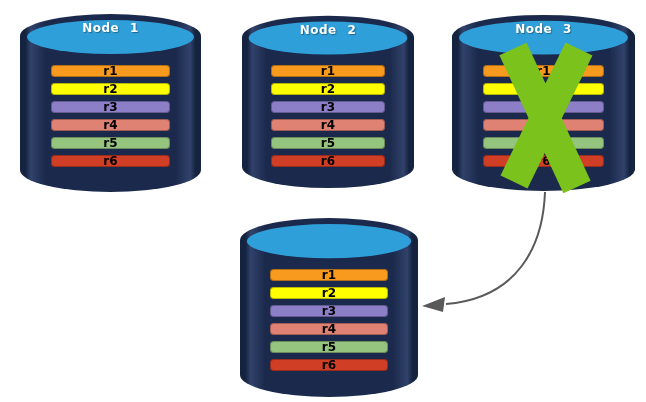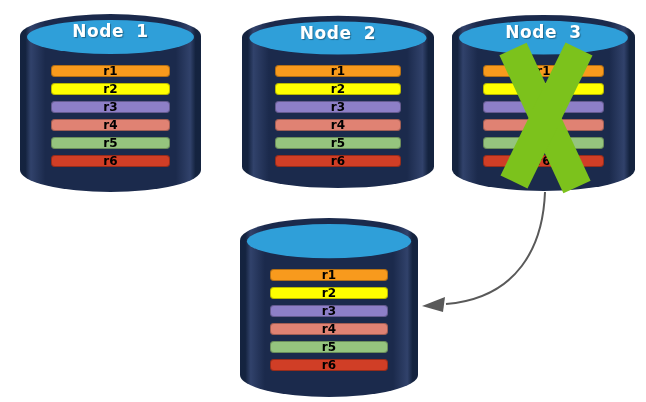--- a/index.html
+++ b/index.html
@@ -4,21 +4,21 @@
 <style>
   html,body{margin:0;padding:0;background:#fff;}
   .canvas{
     position:relative;width:646px;height:402px;background:#ffffff;overflow:hidden;
     font-family:"DejaVu Sans","Liberation Sans",sans-serif;
   }
   .node{position:absolute;}
   .cyl{position:absolute;left:0;top:0;width:100%;height:100%;}
   .node-title{
     position:absolute;left:0;right:0;top:15px;text-align:center;
-    font-weight:bold;font-size:17px;letter-spacing:.5px;word-spacing:6px;
+    font-weight:bold;font-size:12px;letter-spacing:.5px;word-spacing:6px;
     color:var(--title-text,#ffffff);
     text-shadow:1px 1px 1px rgba(0,0,0,.35);
     user-select:none;
   }
   .bars{position:absolute;left:17%;width:66%;top:31.5%;}
   .bar{
     height:12px;margin-bottom:6px;border-radius:4px;
     font-size:12px;font-weight:bold;line-height:12px;text-align:center;
     color:var(--record-text,#000000);
     box-shadow:inset 0 0 0 1px rgba(0,0,0,.28);
@@ -55,21 +55,21 @@
     <div class="bars">
         <div class="bar" style="background: rgb(248, 154, 29);">r1</div>
         <div class="bar" style="background: rgb(255, 255, 0);">r2</div>
         <div class="bar" style="background: rgb(141, 127, 199);">r3</div>
         <div class="bar" style="background: rgb(224, 130, 115);">r4</div>
         <div class="bar" style="background: rgb(149, 196, 126);">r5</div>
         <div class="bar" style="background: rgb(208, 62, 38);">r6</div>
       </div>
   </div>
 
-  <div class="node" style="left:242px;top:8px;width:172px;height:180px;padding-left:20px;">
+  <div class="node" style="left:242px;top:8px;width:172px;height:180px;">
     <svg class="cyl" viewBox="0 0 180 186" preserveAspectRatio="none">
       <path d="M0,30 A90,22 0 0 1 180,30 L180,164 A90,22 0 0 1 0,164 Z" fill="url(#cylGrad)"></path>
       <ellipse cx="90" cy="31" rx="83" ry="17" style="fill:var(--cylinder-top,#2F9FD9)"></ellipse>
     </svg>
     <div class="node-title">Node 2</div>
     <div class="bars">
         <div class="bar" style="background: rgb(248, 154, 29);">r1</div>
         <div class="bar" style="background: rgb(255, 255, 0);">r2</div>
         <div class="bar" style="background: rgb(141, 127, 199);">r3</div>
         <div class="bar" style="background: rgb(224, 130, 115);">r4</div>

